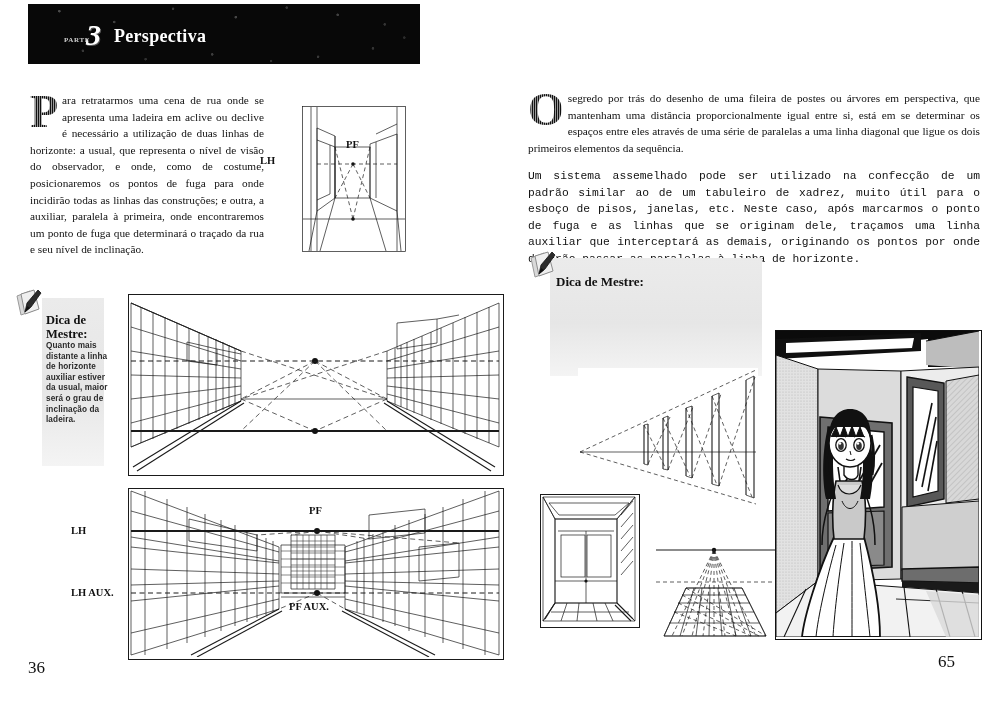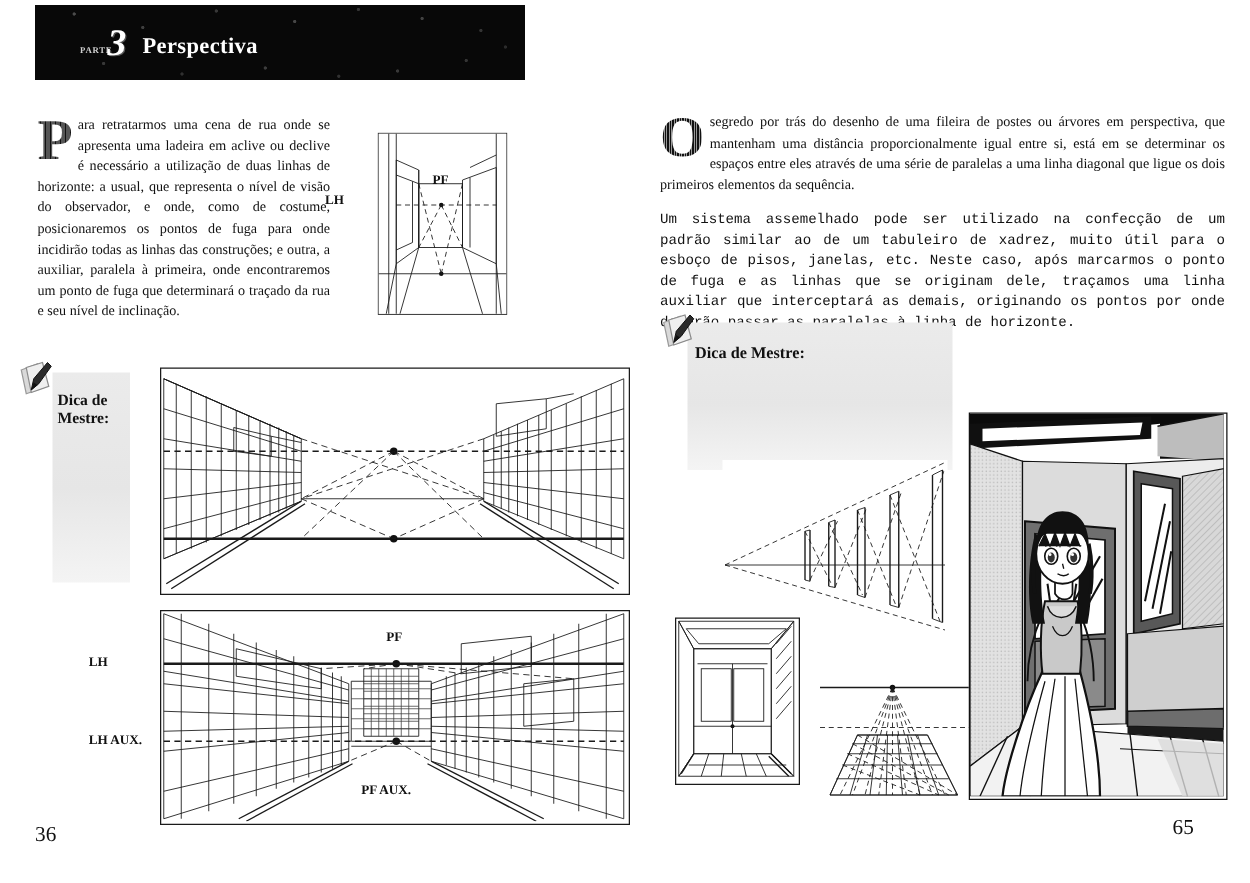--- a/index.html
+++ b/index.html
@@ -198,20 +198,21 @@
   <div class="tip" id="tip-left" style="left:14px;top:288px;width:110px;height:190px;">
     <div class="tip-paper"></div>
     <svg class="tip-icon" viewBox="0 0 34 34">
       <polygon points="3,8 16,3 21,22 7,27" fill="#d9d9d9" stroke="#9a9a9a" stroke-width="1"></polygon>
       <polygon points="7,6 20,2 25,21 11,26" fill="#efefef" stroke="#8c8c8c" stroke-width="1"></polygon>
       <polygon points="11,24 13,15 24,2 27,5 17,19" fill="#2b2b2b" stroke="#111" stroke-width=".8"></polygon>
       <polygon points="11,24 13,18 16,20" fill="#111"></polygon>
     </svg>
     <div class="tip-body">
       <div class="tip-title">Dica de Mestre:</div>
+      <div class="tip-text">Quanto mais distante a linha de horizonte auxiliar estiver da usual, maior será o grau de inclinação da ladeira.</div>
     </div>
   </div>
 
   <div class="fig fig-border" style="left:128px;top:294px;width:374px;height:180px;">
     <svg width="372" height="178" viewBox="0 0 372 178">
       <defs>
         <clipPath id="clipA">
             <rect x="0" y="0" width="372" height="178"></rect>
           </clipPath>
       </defs>
@@ -387,21 +388,21 @@
 
         <path d="M2 58 L150 74" class="ln thin"></path>
         <path d="M2 96 L150 92" class="ln thin"></path>
         <path d="M370 58 L216 74" class="ln thin"></path>
         <path d="M370 96 L216 92" class="ln thin"></path>
       </g>
     </svg>
     <div class="fig-label" style="left:-58px;top:36px;">LH</div>
     <div class="fig-label" style="left:-58px;top:98px;">LH AUX.</div>
     <div class="fig-label" style="left:180px;top:16px;">PF</div>
-    <div class="fig-label" style="left:160px;top:112px;margin-top:26px;">PF AUX.</div>
+    <div class="fig-label" style="left:160px;top:112px;">PF AUX.</div>
   </div>
 
   <div class="pagenum" style="left:28px;top:658px;">36</div>
 
   <div class="bodycol" style="left:528px;top:90px;width:452px;">
     <span class="dropcap">O</span><span>segredo por trás do desenho de uma fileira de postes ou árvores em perspectiva, que mantenham uma distância proporcionalmente igual entre si, está em se determinar os espaços entre eles através de uma série de paralelas a uma linha diagonal que ligue os dois primeiros elementos da sequência.</span>
   </div>
 
   <div class="bodycol" style="left:528px;top:168px;width:452px;font-family:Liberation Mono, monospace;">
     <span>Um sistema assemelhado pode ser utilizado na confecção de um padrão similar ao de um tabuleiro de xadrez, muito útil para o esboço de pisos, janelas, etc. Neste caso, após marcarmos o ponto de fuga e as linhas que se originam dele, traçamos uma linha auxiliar que interceptará as demais, originando os pontos por onde deverão passar as paralelas à linha de horizonte.</span>

